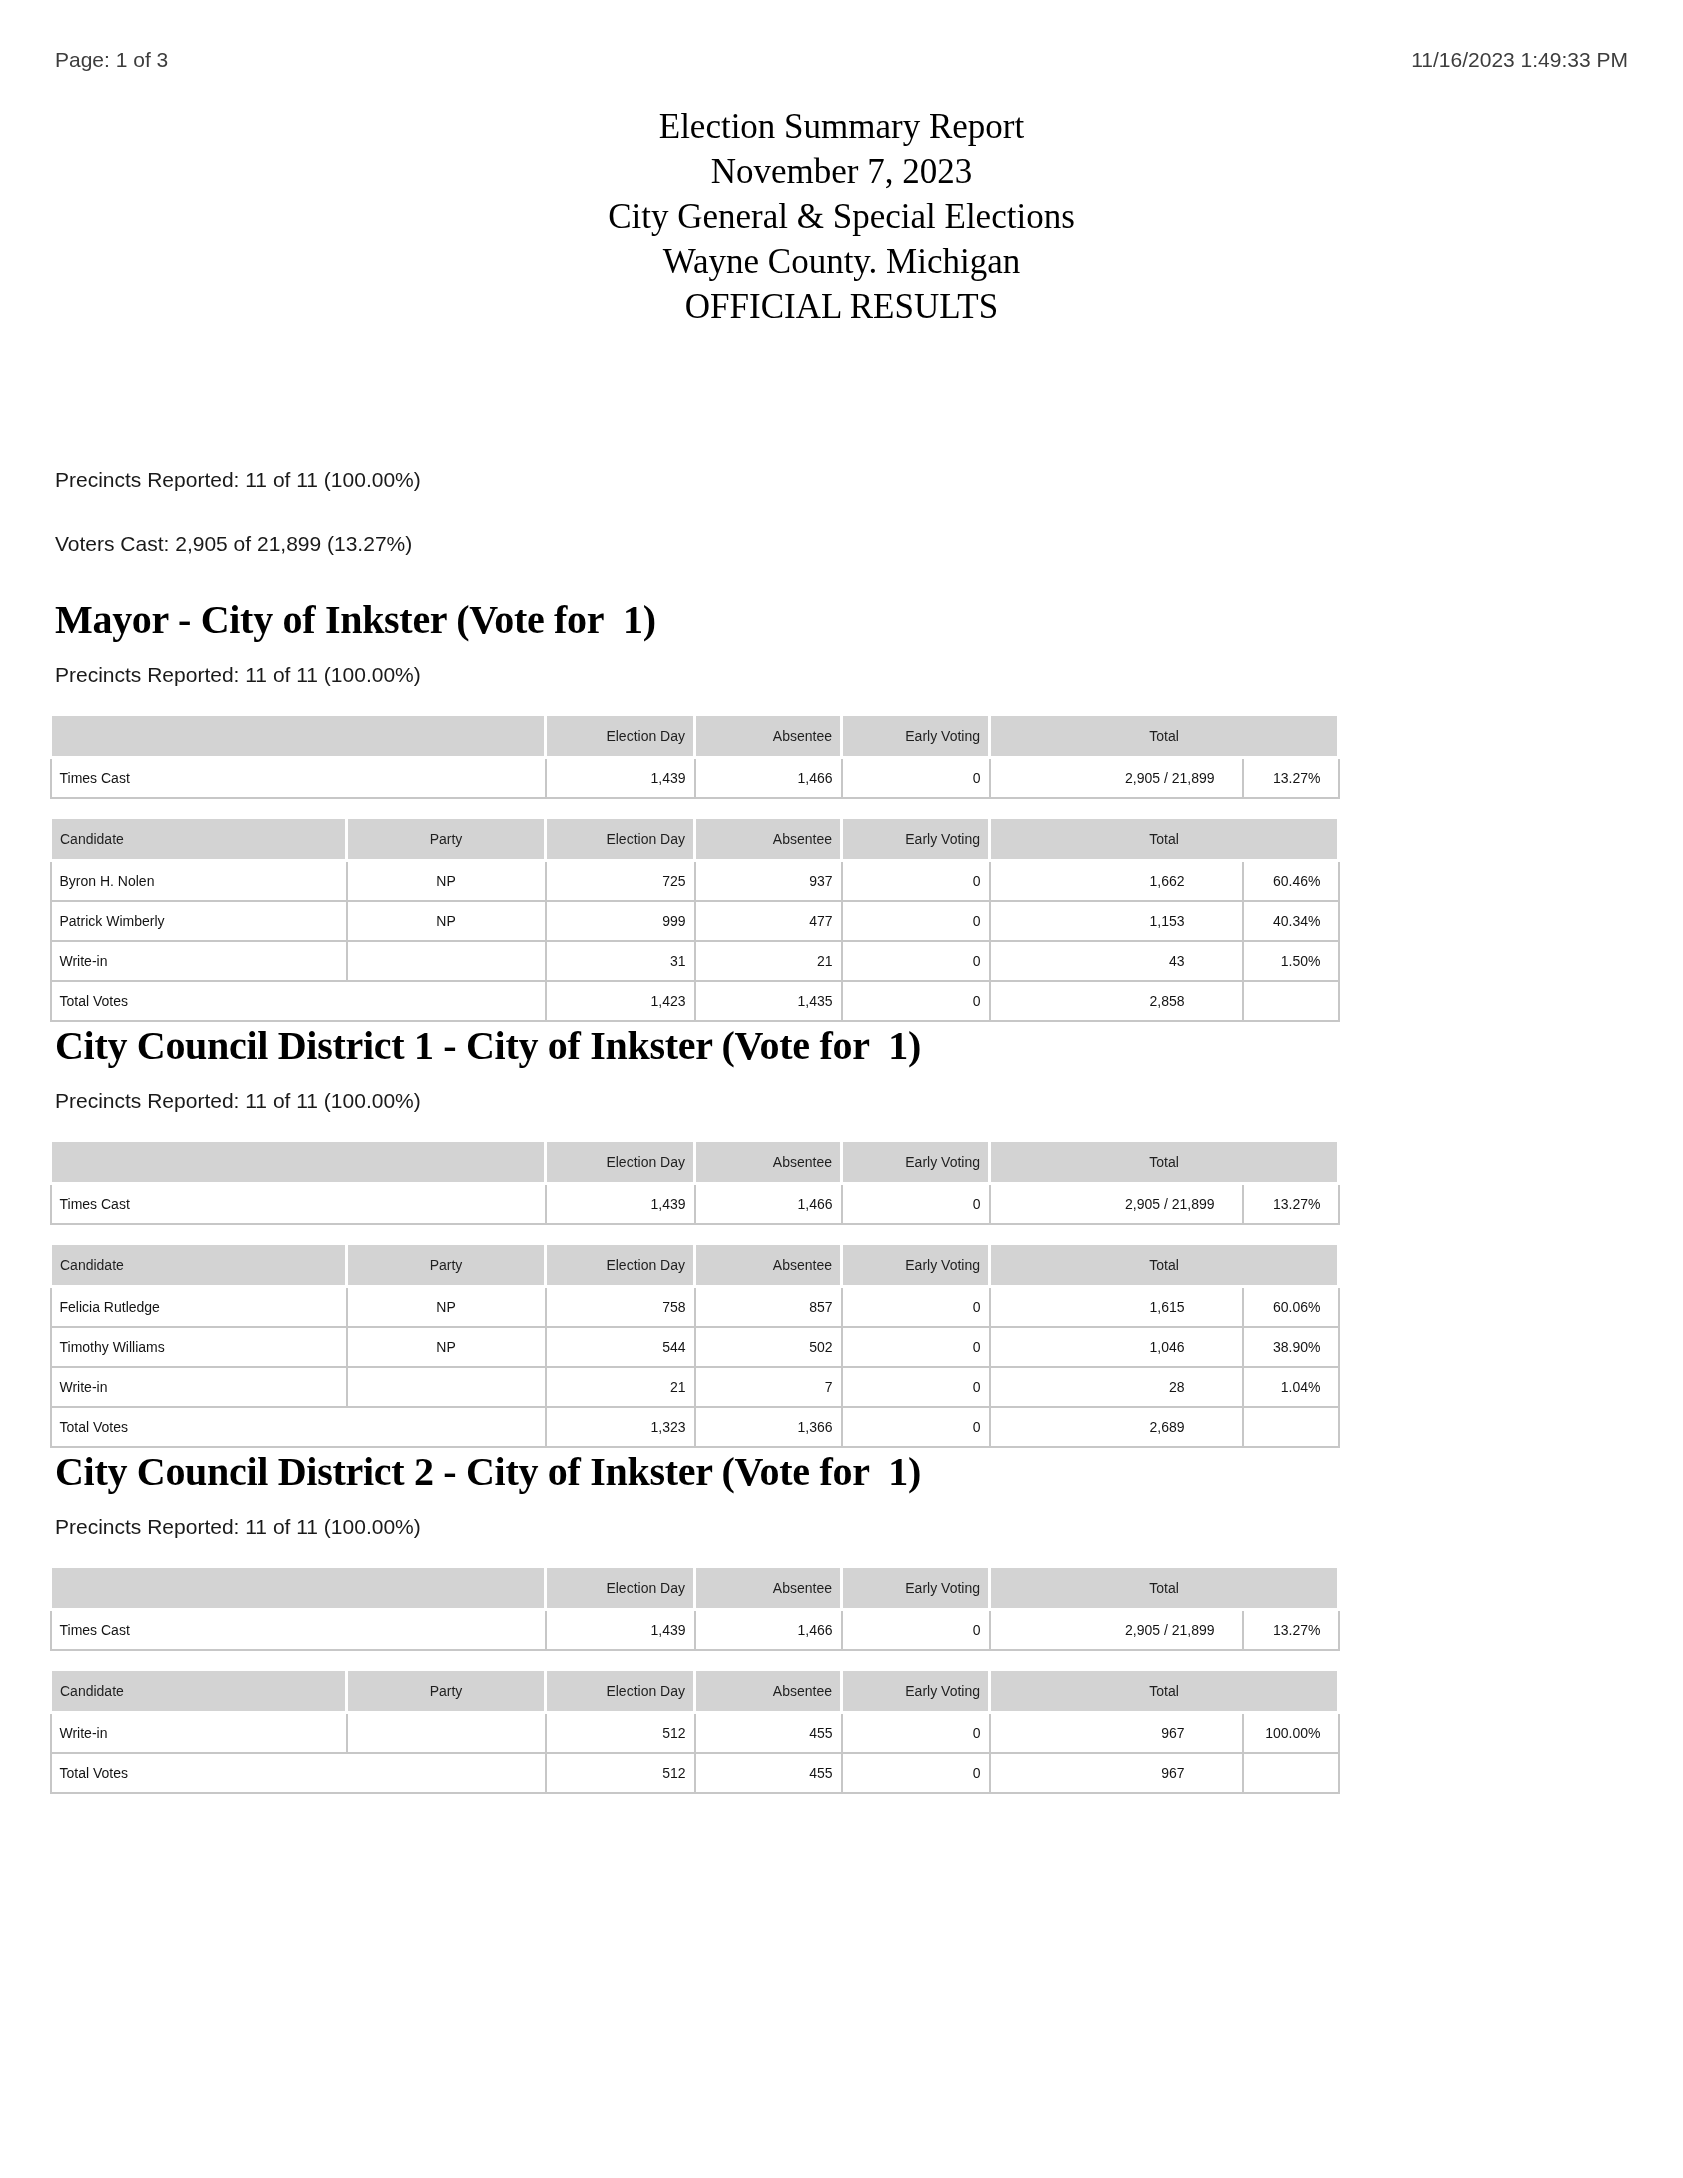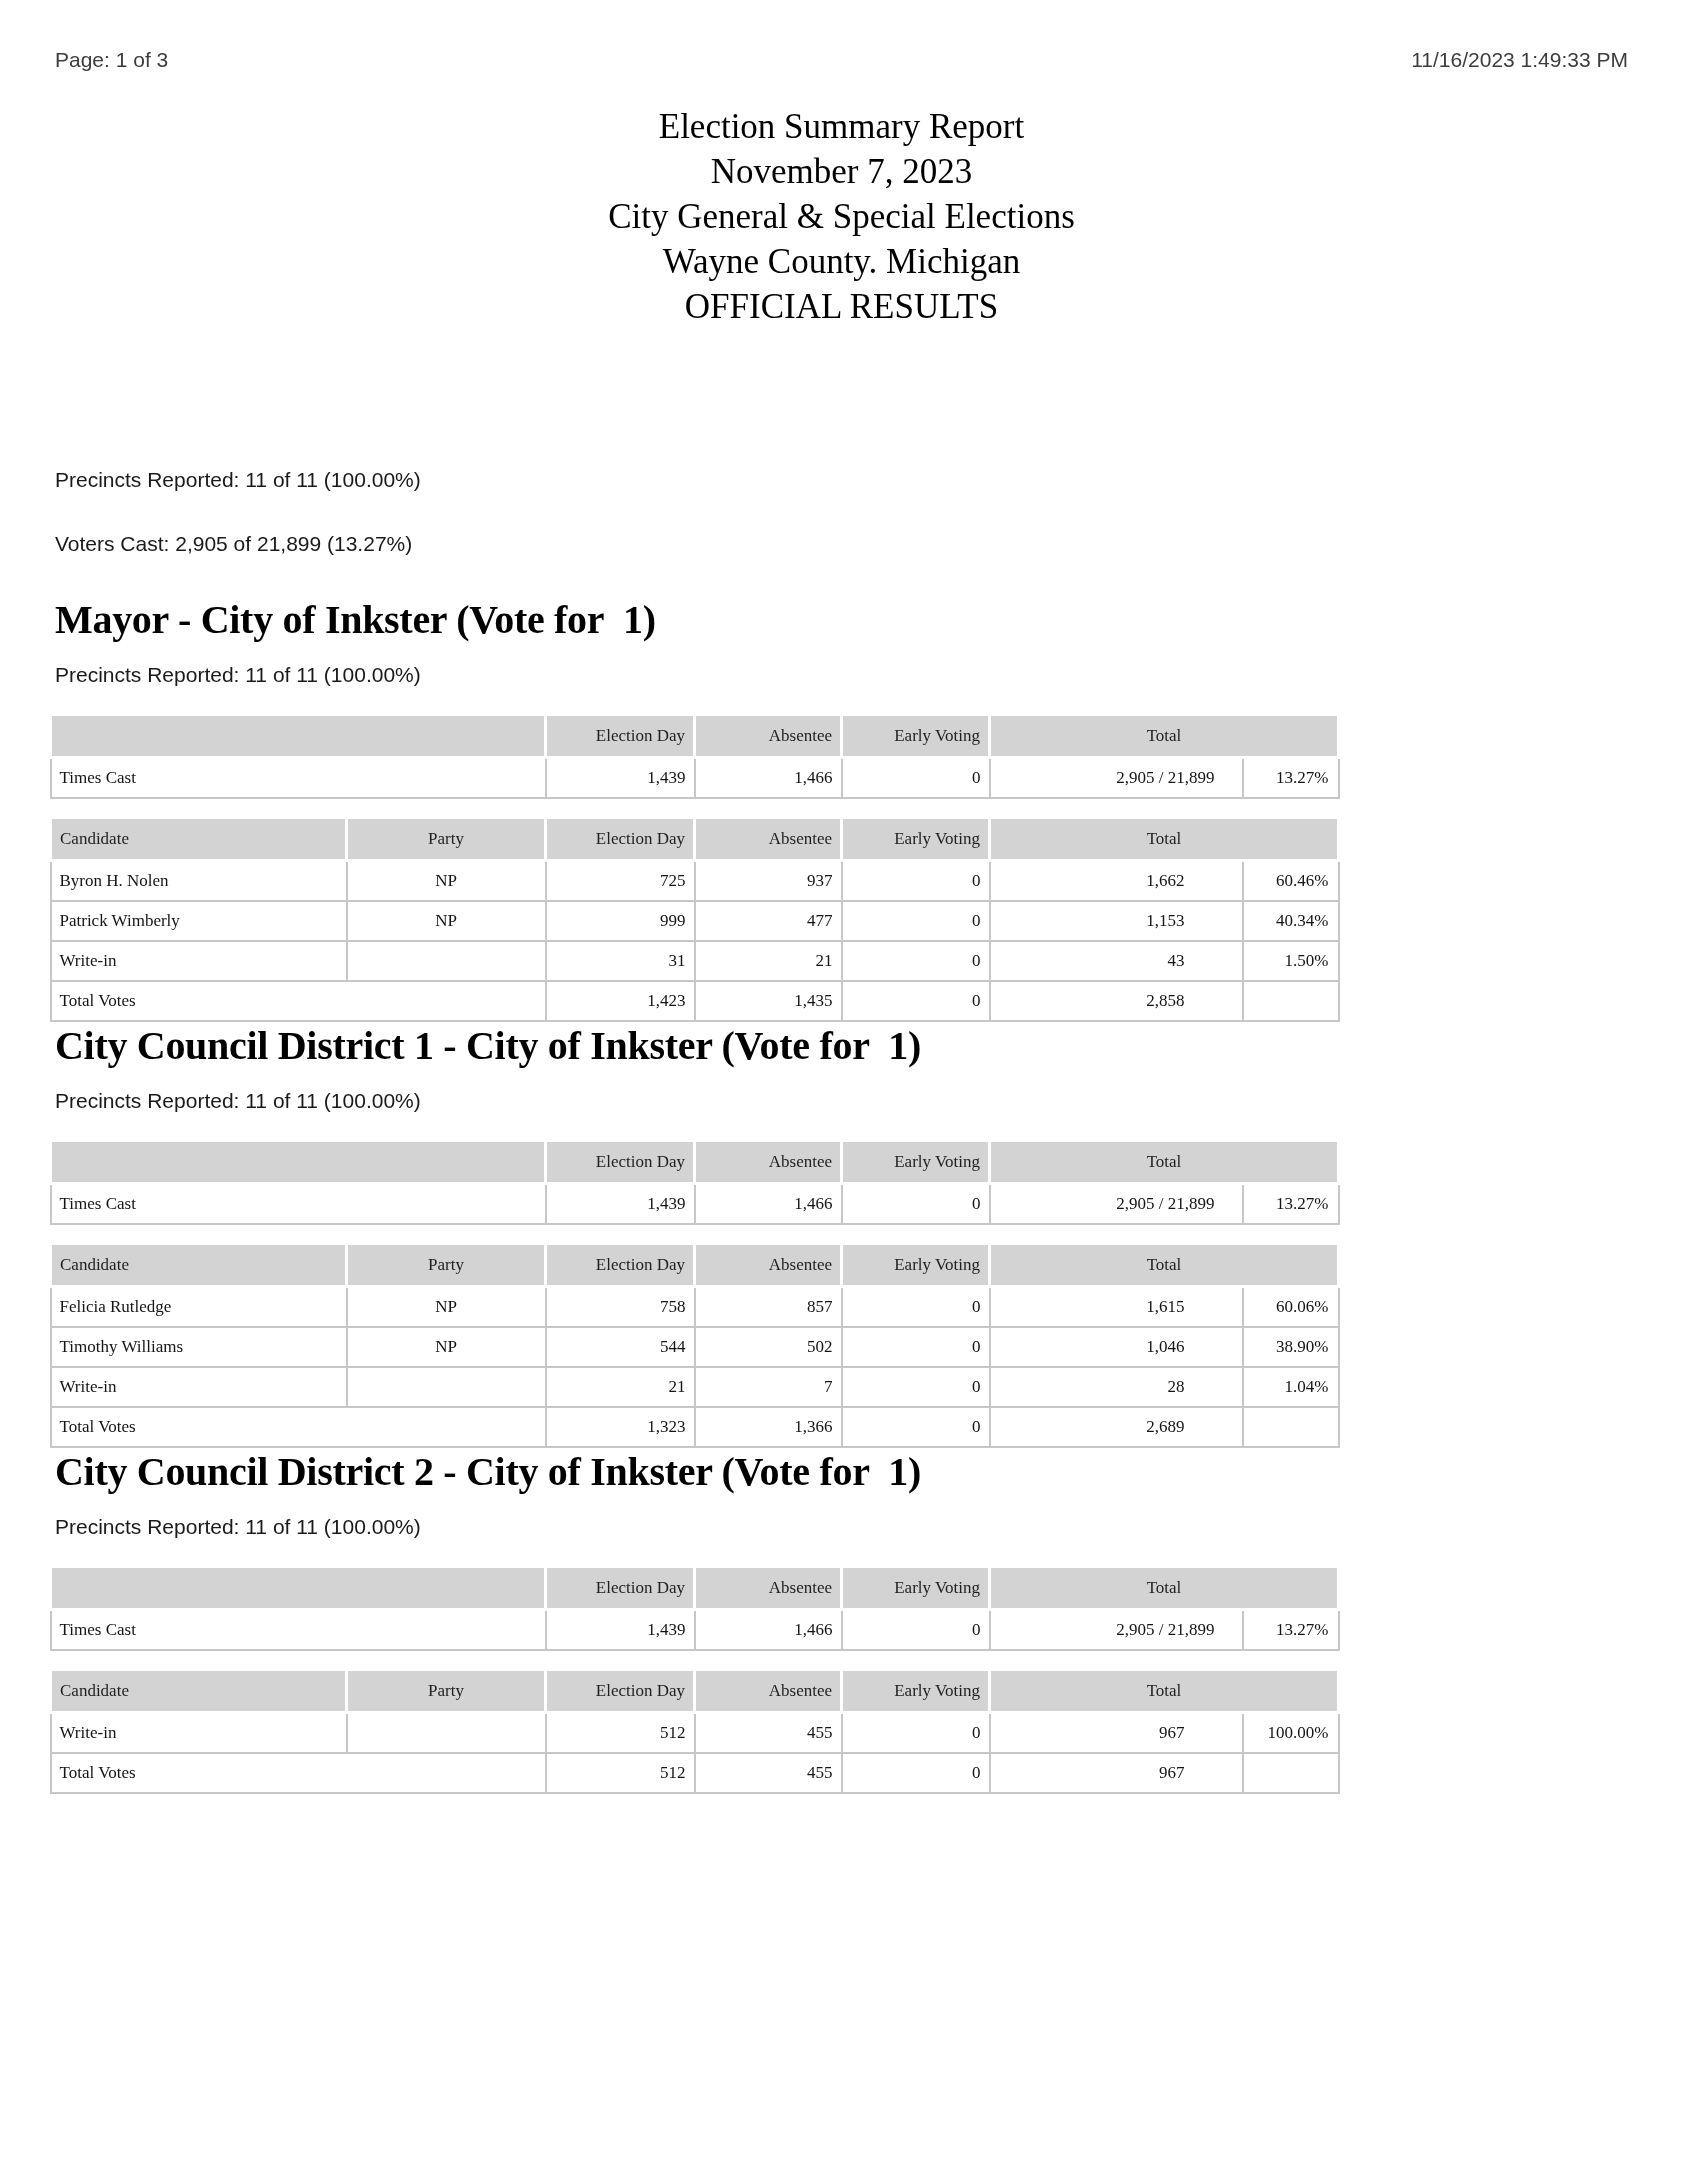--- a/index.html
+++ b/index.html
@@ -28,37 +28,37 @@
   .contest{}
   #contests .contest:first-child{margin-top:36px;}
   .contest-heading{
     font-family:"Liberation Serif","DejaVu Serif",serif;
     font-size:40px;font-weight:700;color:#000;
     margin:0 0 20px 6px;white-space:pre-wrap;letter-spacing:-0.3px;
   }
   .precincts{font-size:21px;color:#1a1a1a;margin:0 0 26px 6px;}
   table.results-table{
     border-collapse:collapse;table-layout:fixed;width:1288px;
-    font-size:17px;color:#141414;font-family:Liberation Serif, serif;
+    font-size:14px;color:#141414;
   }
   table.times-cast{margin-bottom:17px;}
   .results-table th{
     background:var(--head-bg);border:3px solid #ffffff;
     font-weight:normal;height:40px;padding:0 8px;color:#1f1f1f;
   }
   .results-table td{
     background:#ffffff;border:2px solid var(--border);
     height:38px;padding:0 8px;
   }
   .al{text-align:left;}
   .ac{text-align:center;}
   .ar{text-align:right;}
   td.total-val{padding-right:57px;}
   td.total-wide{padding-right:27px;}
-  td.pct{padding-right:9px;}
+  td.pct{padding-right:17px;}
 </style>
 </head>
 <body>
 
 <header class="page-meta">
   <span>Page: 1 of 3</span>
   <span>11/16/2023 1:49:33 PM</span>
 </header>
 
 <div class="title-block">

